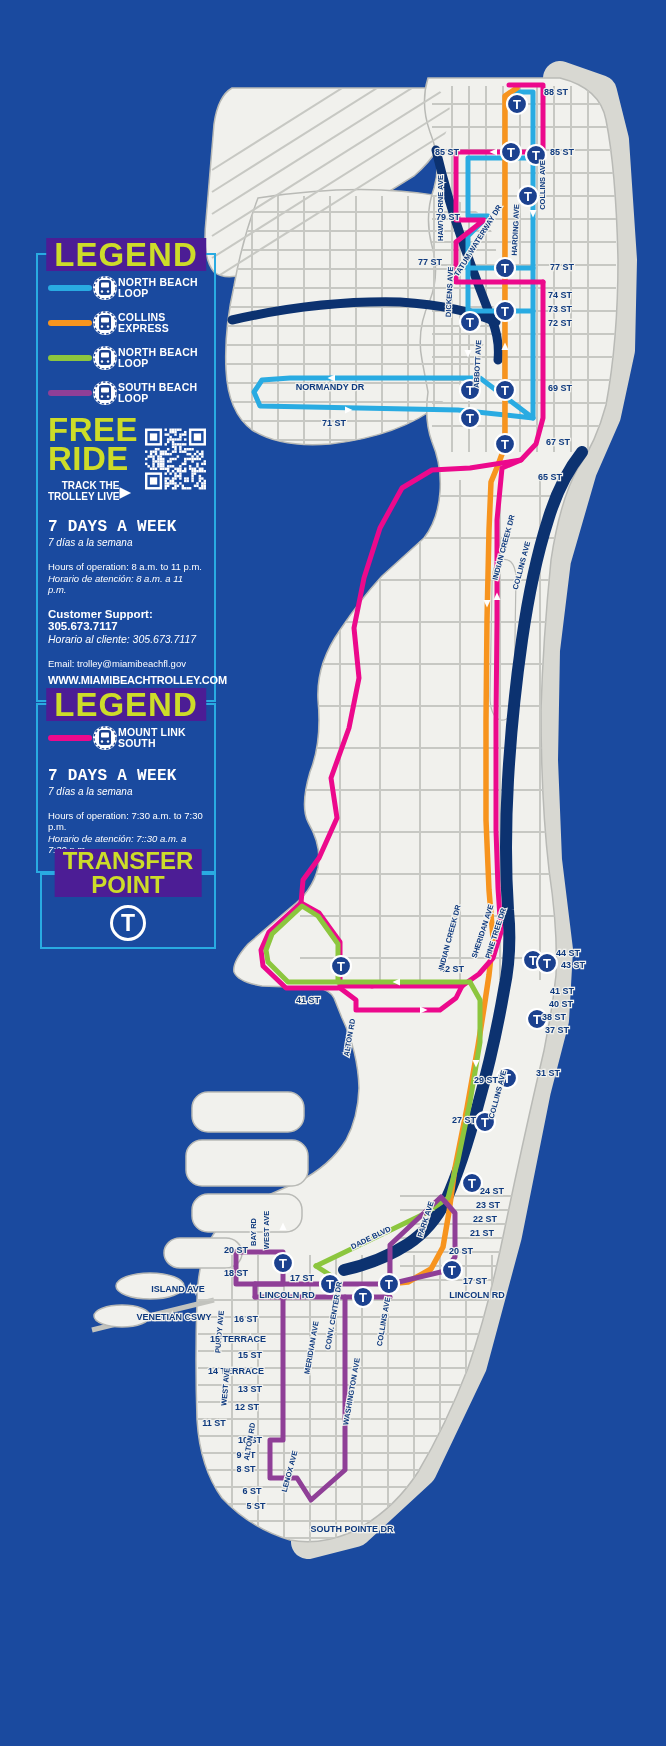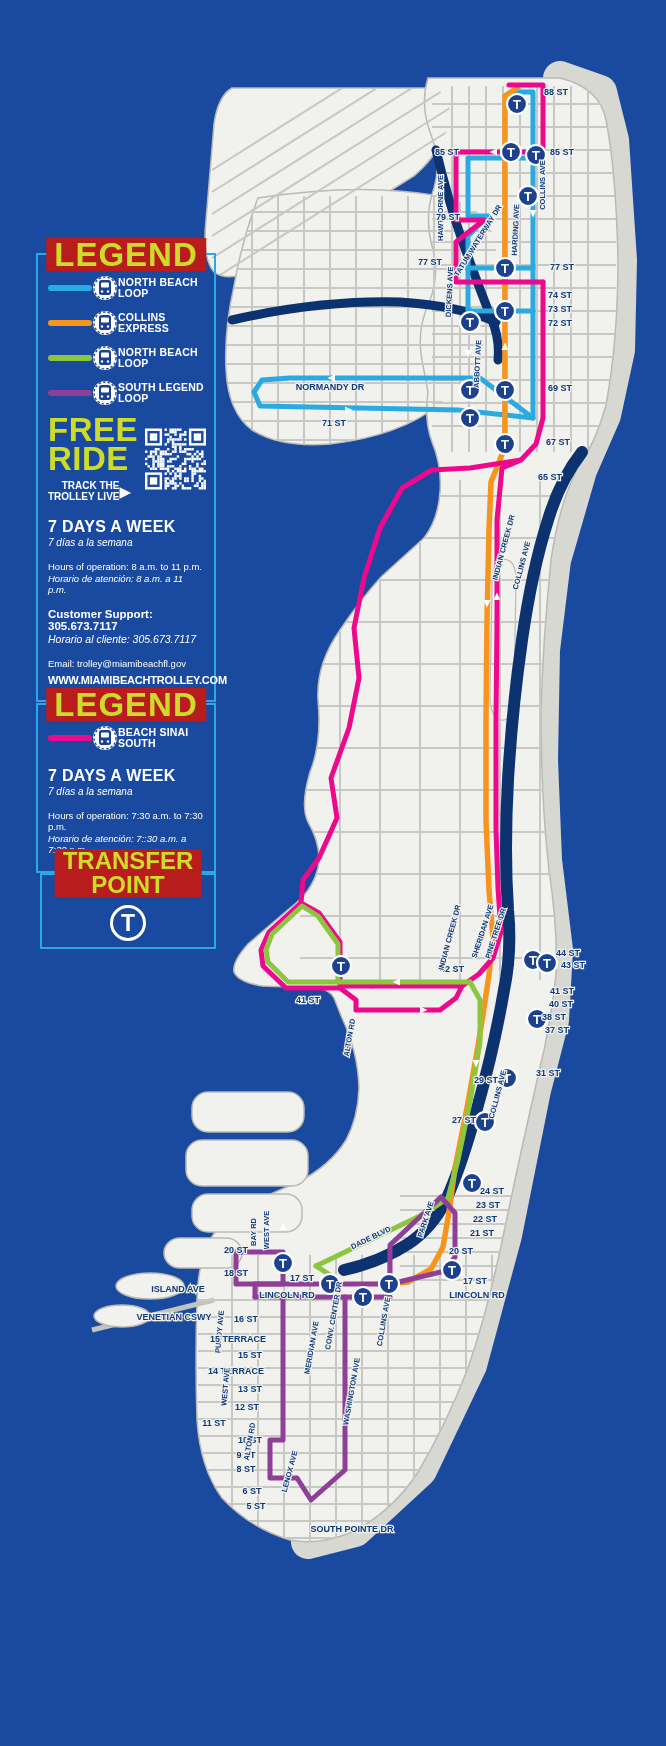--- a/index.html
+++ b/index.html
@@ -3,34 +3,34 @@
 <meta charset="utf-8">
 <style>
   html,body{margin:0;padding:0;}
   body{width:666px;height:1746px;background:#1a4a9f;position:relative;overflow:hidden;
        font-family:"Liberation Sans",sans-serif;}
   #map-svg{position:absolute;left:0;top:0;width:666px;height:1746px;}
   #map-svg text{font-family:"Liberation Sans",sans-serif;font-weight:bold;
        fill:#0f3a7e;stroke:#f1f1ed;stroke-width:2.4px;paint-order:stroke;}
   .panel{position:absolute;border:2px solid #29abe2;color:#fff;}
   .panel-title{position:absolute;left:50%;transform:translateX(-50%);
-       background:#b91c1c;padding:0 8px;color:#cddc29;font-weight:bold;
+       background:#4c1d95;padding:0 8px;color:#cddc29;font-weight:bold;
        white-space:nowrap;line-height:1;}
   .p1-title,.p2-title{top:-17px;font-size:33px;letter-spacing:1px;}
   .p3-title{top:-26px;font-size:24px;text-align:center;line-height:1.0;}
   .legend-rows{margin:20px 10px 0 10px;}
   .legend-row{display:flex;align-items:center;margin-bottom:9px;}
   .swatch{flex:0 0 auto;}
   .route-label{font-size:10.5px;font-weight:bold;line-height:1.08;letter-spacing:.2px;}
   .free-ride{display:flex;gap:7px;margin:4px 8px 0 10px;align-items:center;}
   .free-words{color:#cddc29;font-size:33px;font-weight:bold;line-height:.88;letter-spacing:.5px;}
   .track{display:flex;align-items:center;margin-top:7px;}
   .track-text{font-size:10px;font-weight:bold;line-height:1.1;text-align:right;}
   .track-arrow{color:#fff;font-size:15px;line-height:1;}
-  .days{margin:16px 10px 0 10px;font-size:16px;font-weight:bold;letter-spacing:.3px;}
+  .days{margin:16px 10px 0 10px;font-size:16px;font-weight:bold;letter-spacing:.3px;font-family:Liberation Mono, monospace;}
   .days-es{margin:1px 10px 0 10px;font-size:10px;font-style:italic;}
   .hours{margin:13px 10px 0 10px;font-size:9.5px;}
   .hours-es{margin:1px 10px 0 10px;font-size:9.5px;font-style:italic;}
   .support{margin:13px 10px 0 10px;font-size:11.5px;font-weight:bold;}
   .support-es{margin:1px 10px 0 10px;font-size:10.5px;font-style:italic;}
   .email{margin:13px 10px 0 10px;font-size:9.5px;}
   .website{margin:5px 10px 0 10px;font-size:11px;font-weight:bold;letter-spacing:-.2px;}
   #panel1{left:36px;top:253px;width:176px;padding-bottom:14px;}
   #panel2{left:36px;top:703px;width:176px;padding-bottom:16px;}
   #panel3{left:40px;top:873px;width:172px;padding-bottom:4px;}
@@ -463,21 +463,21 @@
         </svg>
       <svg width="26" height="26" viewBox="0 0 26 26">
           <circle cx="13" cy="13" r="12" fill="#fff"></circle>
           <circle cx="13" cy="13" r="11" fill="none" stroke="#1b418f" stroke-width="1.3" stroke-dasharray="2.5 2"></circle>
           <rect x="7" y="5" width="12" height="15" rx="2.5" fill="#1b418f"></rect>
           <rect x="9" y="7.5" width="8" height="5" rx="1" fill="#fff"></rect>
           <circle cx="10" cy="16.5" r="1.2" fill="#fff"></circle>
           <circle cx="16" cy="16.5" r="1.2" fill="#fff"></circle>
         </svg>
       <div class="route-label">
-          <div>SOUTH LEGEND</div>
+          <div>SOUTH BEACH</div>
           <div>LOOP</div>
         </div>
     </div>
   </div>
   <div class="free-ride">
     <div>
       <div class="free-words">
         <div>FREE</div>
         <div>RIDE</div>
       </div>
@@ -732,21 +732,21 @@
         </svg>
       <svg width="26" height="26" viewBox="0 0 26 26">
           <circle cx="13" cy="13" r="12" fill="#fff"></circle>
           <circle cx="13" cy="13" r="11" fill="none" stroke="#1b418f" stroke-width="1.3" stroke-dasharray="2.5 2"></circle>
           <rect x="7" y="5" width="12" height="15" rx="2.5" fill="#1b418f"></rect>
           <rect x="9" y="7.5" width="8" height="5" rx="1" fill="#fff"></rect>
           <circle cx="10" cy="16.5" r="1.2" fill="#fff"></circle>
           <circle cx="16" cy="16.5" r="1.2" fill="#fff"></circle>
         </svg>
       <div class="route-label">
-          <div>BEACH SINAI</div>
+          <div>MOUNT LINK</div>
           <div>SOUTH</div>
         </div>
     </div>
   </div>
   <div class="days">7 DAYS A WEEK</div>
   <div class="days-es">7 días a la semana</div>
   <div class="hours">Hours of operation: 7:30 a.m. to 7:30 p.m.</div>
   <div class="hours-es">Horario de atención: 7::30 a.m. a 7:30 p.m.</div>
 </div>
 

